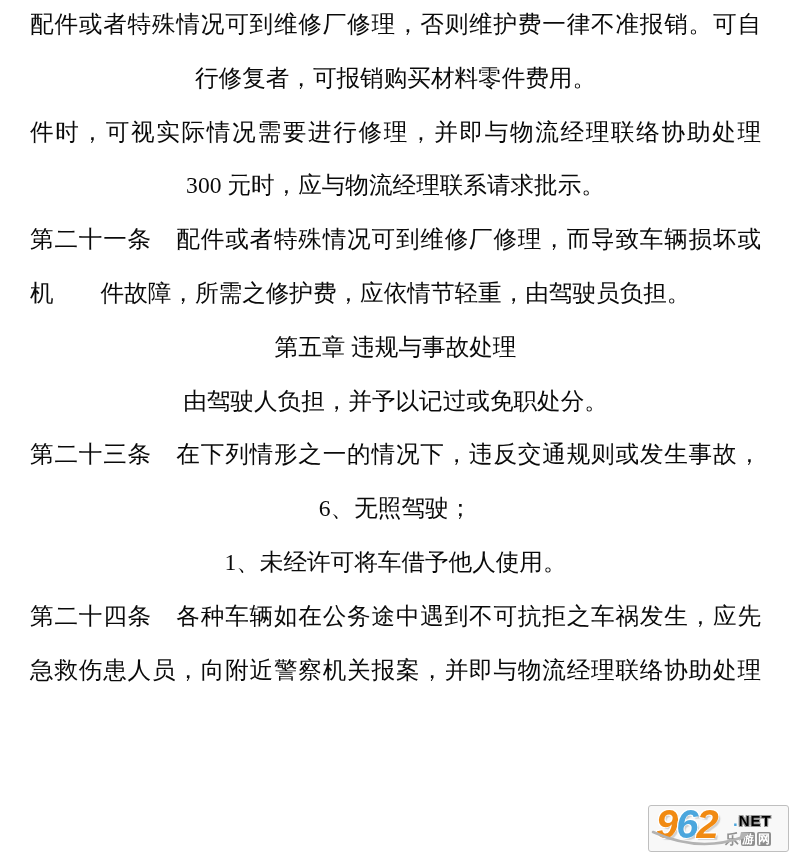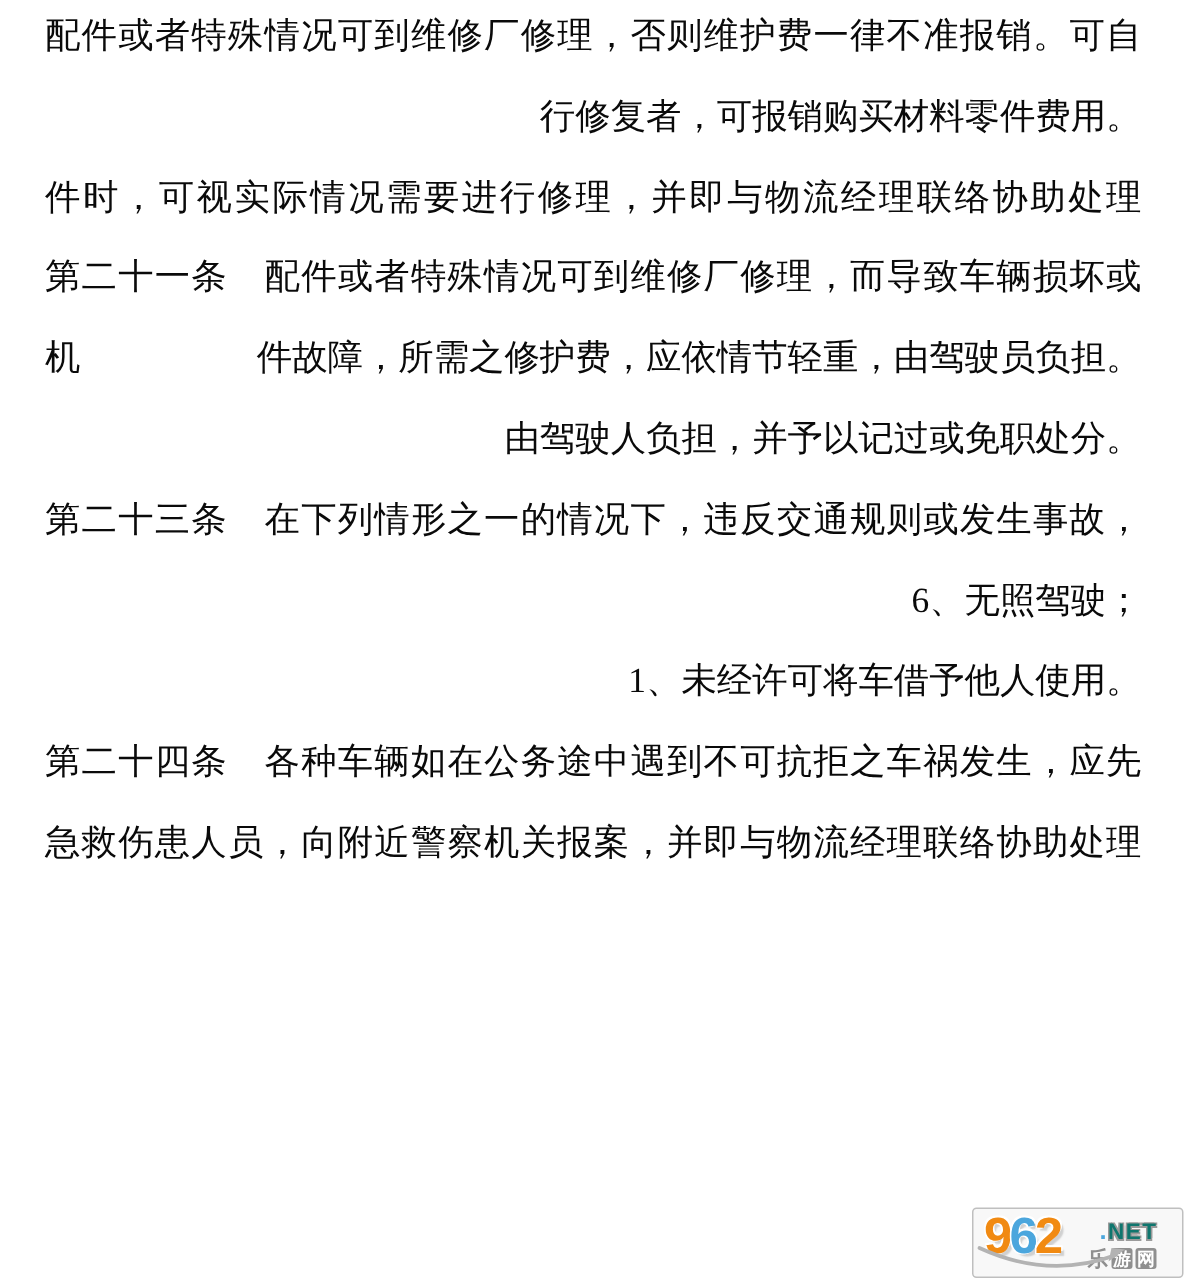--- a/index.html
+++ b/index.html
@@ -16,49 +16,49 @@
   }
   .doc {
     position: absolute;
     top: -2px; left: 30px;
     width: 731px;
     color: #0a0a0a;
     font-size: 23.6px;
     line-height: 53.8px;
   }
   .line { height: 53.8px; }
-  .l-left   { text-align: right; }
+  .l-left   { text-align: center; }
   .l-center { text-align: center; }
   .l-just   { text-align: justify; text-align-last: justify; }
 
   
   .wm {
     position: absolute;
     right: 0; bottom: 0;
     width: 141px; height: 47px;
     background: rgba(246,246,246,0.82);
     border: 1px solid #bfbfbf;
     border-radius: 3px;
     box-sizing: border-box;
     font-family: "Liberation Sans", sans-serif;
   }
   .wm-num {
     position: absolute; left: 7px; top: -3px;
-    font-size: 34px; font-weight: bold; 
+    font-size: 40px; font-weight: bold; font-style: italic;
     letter-spacing: -2px; line-height: 42px;
     text-shadow: -1px -1px 0 #ffffff, 1px -1px 0 #ffffff,
                  -1px 1px 0 #ffffff, 2px 2px 1px rgba(90,90,90,0.25);
   }
   .wm-net {
     position: absolute; left: 84px; top: 5px;
     font-size: 15px; font-weight: bold; letter-spacing: 1px;
   }
   .wm-dot { color: #4ba6dd; font-size: 17px; }
   .wm-tld {
-    color: #0f766e;
+    color: #000000;
     text-shadow: -1px -1px 0 #9a9a9a, 1px -1px 0 #9a9a9a,
                  -1px 1px 0 #9a9a9a, 1px 1px 0 #9a9a9a;
   }
   .wm-site {
     position: absolute; left: 76px; top: 26px;
     display: flex; gap: 2px; align-items: center;
     font-size: 12px; font-weight: bold; line-height: 14px;
   }
   .wm-site .plain { color: #8f8f8f; font-size: 14px; }
   .wm-site .boxed {
@@ -70,22 +70,24 @@
 </style>
 </head>
 <body>
 
 <div class="page">
 
   <div class="doc" id="doc">
       <div class="line l-just">配件或者特殊情况可到维修厂修理，否则维护费一律不准报销。可自</div>
       <div class="line l-left">行修复者，可报销购买材料零件费用。</div>
       <div class="line l-just">件时，可视实际情况需要进行修理，并即与物流经理联络协助处理</div>
+      <div class="line l-left">300 元时，应与物流经理联系请求批示。</div>
       <div class="line l-just">第二十一条　配件或者特殊情况可到维修厂修理，而导致车辆损坏或机</div>
       <div class="line l-left">件故障，所需之修护费，应依情节轻重，由驾驶员负担。</div>
+      <div class="line l-center">第五章 违规与事故处理</div>
       <div class="line l-left">由驾驶人负担，并予以记过或免职处分。</div>
       <div class="line l-just">第二十三条　在下列情形之一的情况下，违反交通规则或发生事故，</div>
       <div class="line l-left">6、无照驾驶；</div>
       <div class="line l-left">1、未经许可将车借予他人使用。</div>
       <div class="line l-just">第二十四条　各种车辆如在公务途中遇到不可抗拒之车祸发生，应先</div>
       <div class="line l-just">急救伤患人员，向附近警察机关报案，并即与物流经理联络协助处理</div>
     </div>
 
   <div class="wm">
     <div class="wm-num" id="wm-num"><span style="color: rgb(241, 138, 18);">9</span><span style="color: rgb(75, 166, 221);">6</span><span style="color: rgb(241, 138, 18);">2</span></div>

